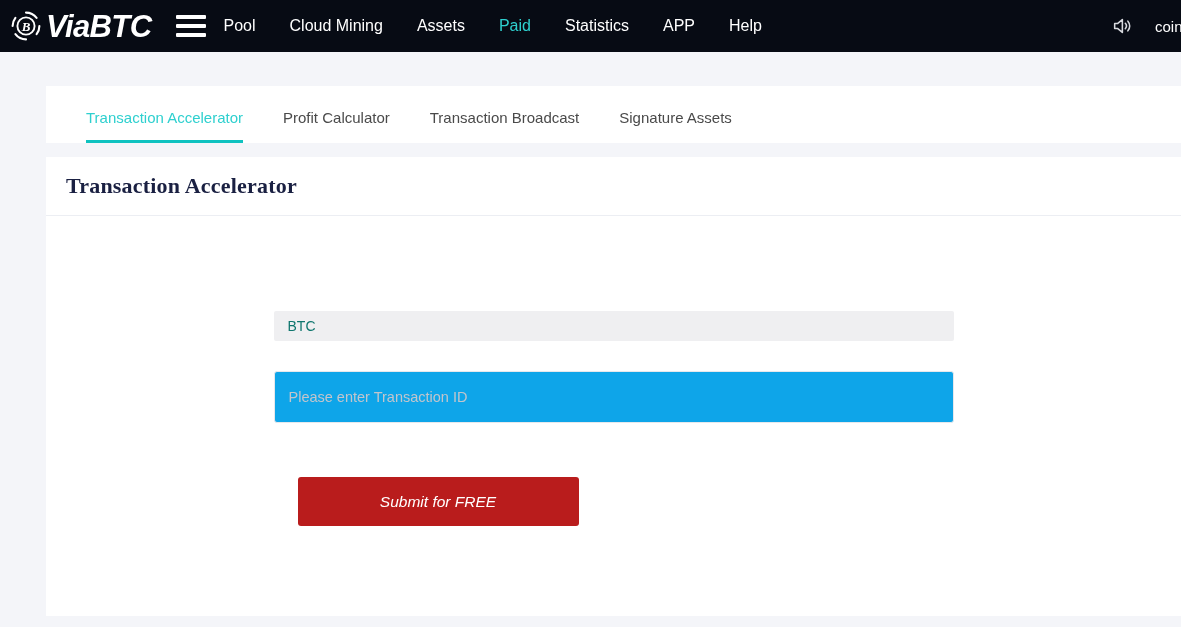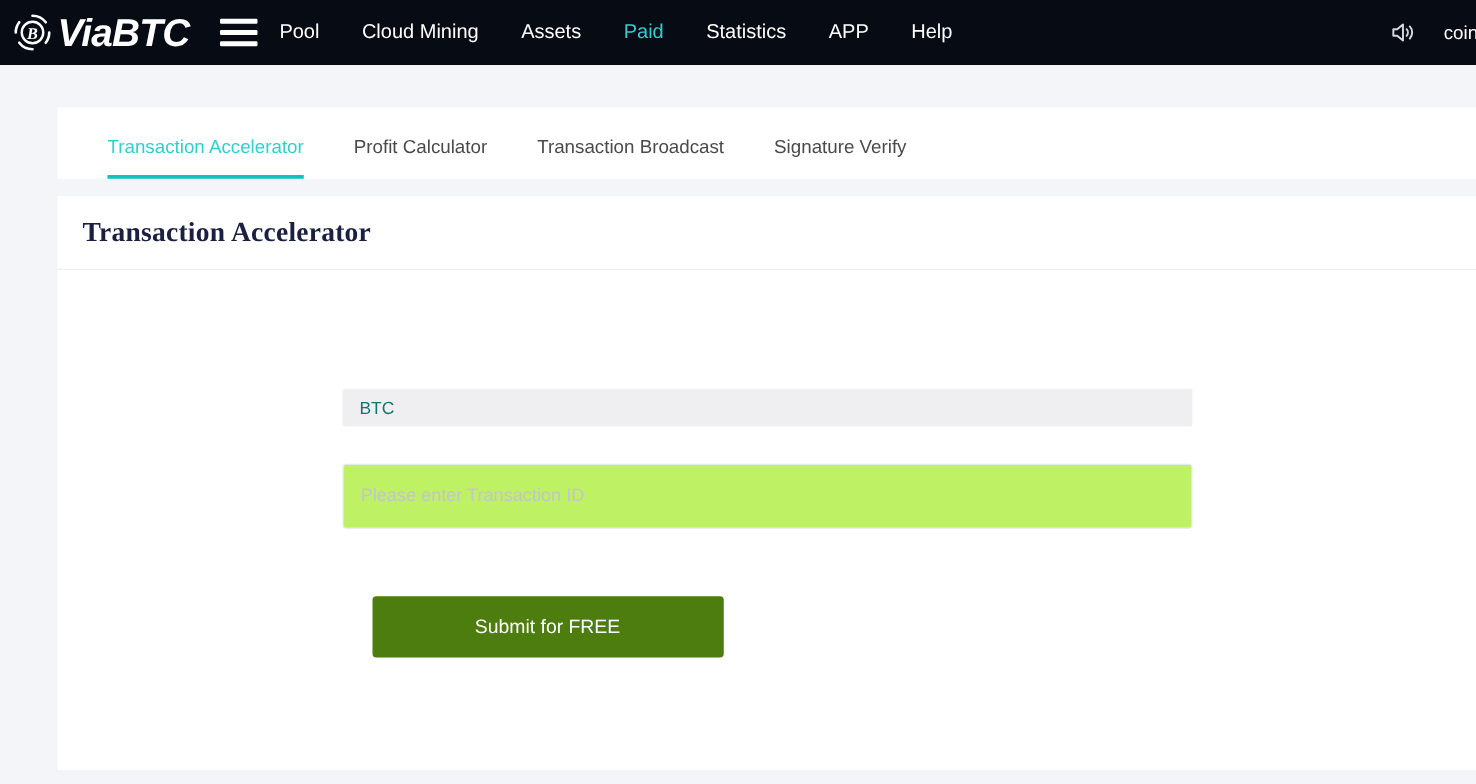--- a/index.html
+++ b/index.html
@@ -186,21 +186,21 @@
     font-size: 14px;
     color: #0f766e;
     padding: 0 14px;
     font-family: "Liberation Sans", sans-serif;
     outline: none;
   }
 
   .field-text {
     margin-top: 30px;
     height: 52px;
-    background: #bef264;
+    background: #0ea5e9;
     border: 1px solid #e6e8ec;
     border-radius: 3px;
     width: 100%;
     font-size: 14.5px;
     color: #333;
     padding: 0 14px;
     font-family: "Liberation Sans", sans-serif;
     outline: none;
   }
   .field-text::placeholder { color: #c2c5cc; }
@@ -218,21 +218,21 @@
     border: none;
     border-radius: 3px;
     color: #ffffff;
     font-size: 15.5px;
     font-family: "Liberation Sans", sans-serif;
     cursor: pointer;
     line-height: 49px;
     padding: 0;
     text-align: center;
   }
-  .btn-free { background: #4d7c0f; }
+  .btn-free { background: #b91c1c; font-style: italic; }
   .btn-paid { background: #f99806; }
 </style>
 </head>
 <body>
 
 <div class="topnav">
 
   <a class="brand">
     <span>
       <svg class="brand-logo" viewBox="0 0 32 32" aria-hidden="true">
@@ -276,21 +276,21 @@
     <span class="user-name">coinfu</span>
   </div>
 </div>
 
 <div class="page">
 
   <div class="panel tabstrip">
     <div class="tab active">Transaction Accelerator</div>
     <div class="tab">Profit Calculator</div>
     <div class="tab">Transaction Broadcast</div>
-    <div class="tab">Signature Verify</div>
+    <div class="tab">Signature Assets</div>
   </div>
 
   <div class="strip-gap"></div>
 
   <div class="panel">
 
     <div class="card-title">
       <h1>Transaction Accelerator</h1>
     </div>
 

